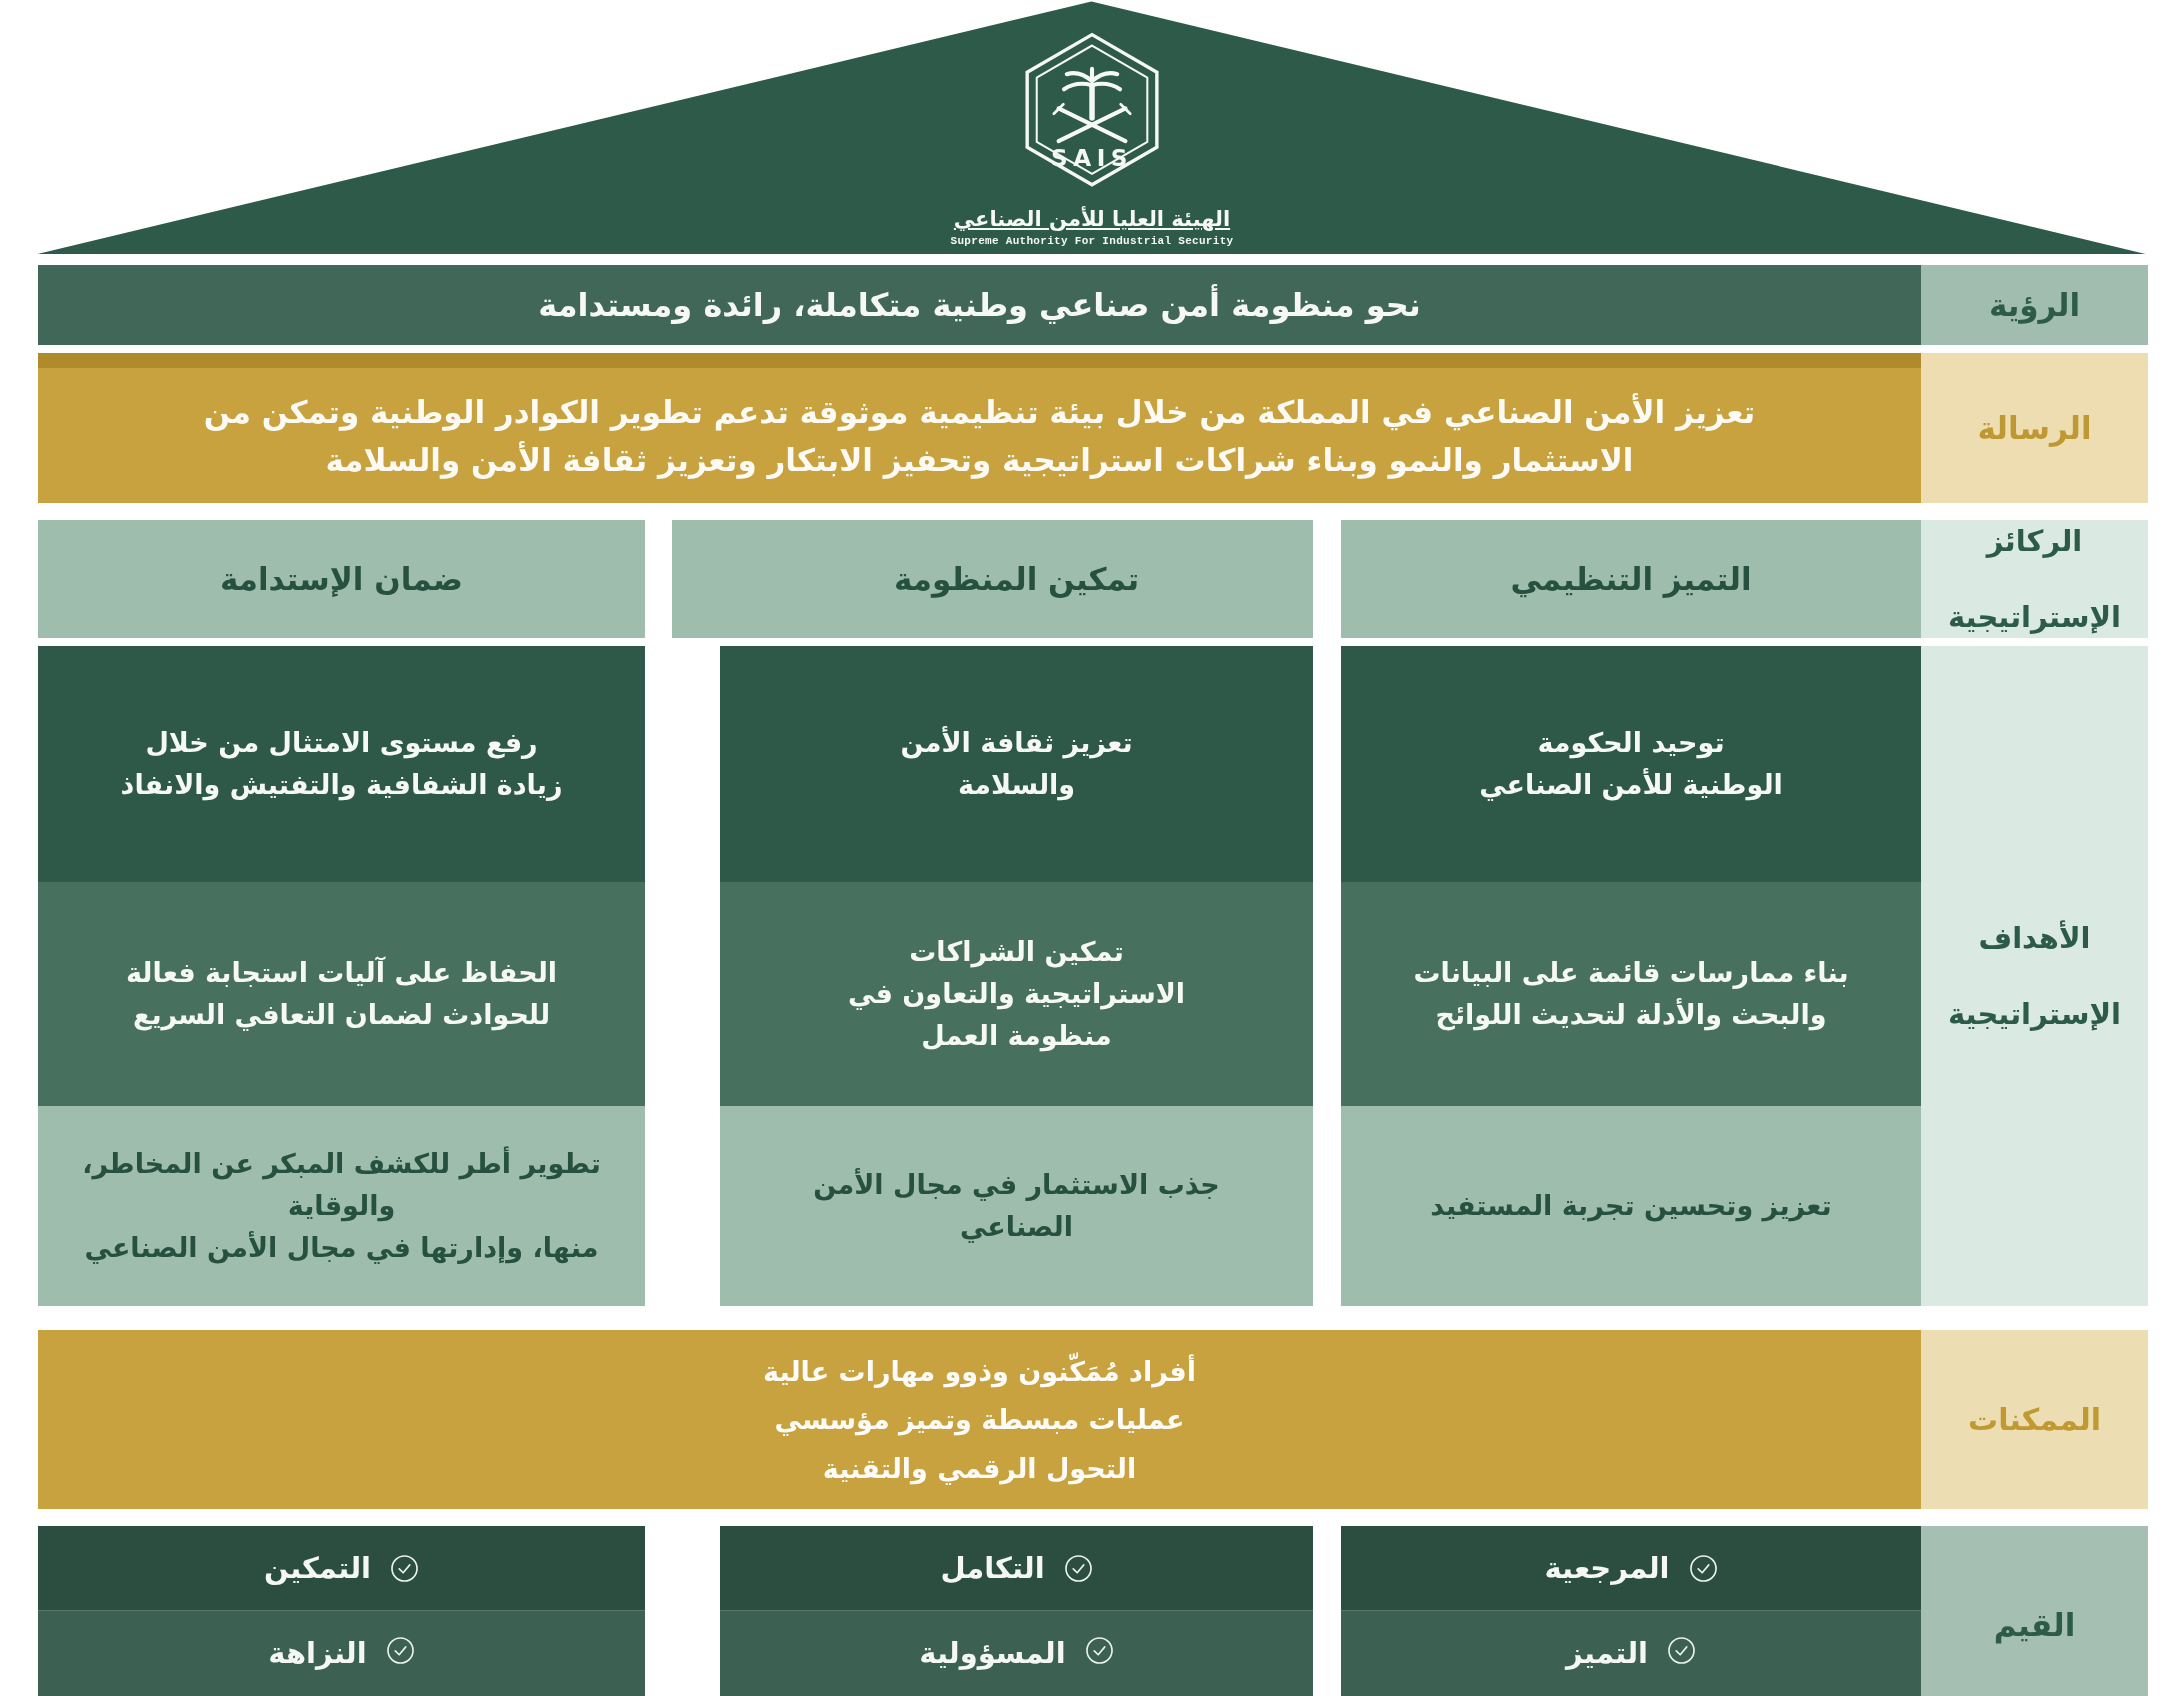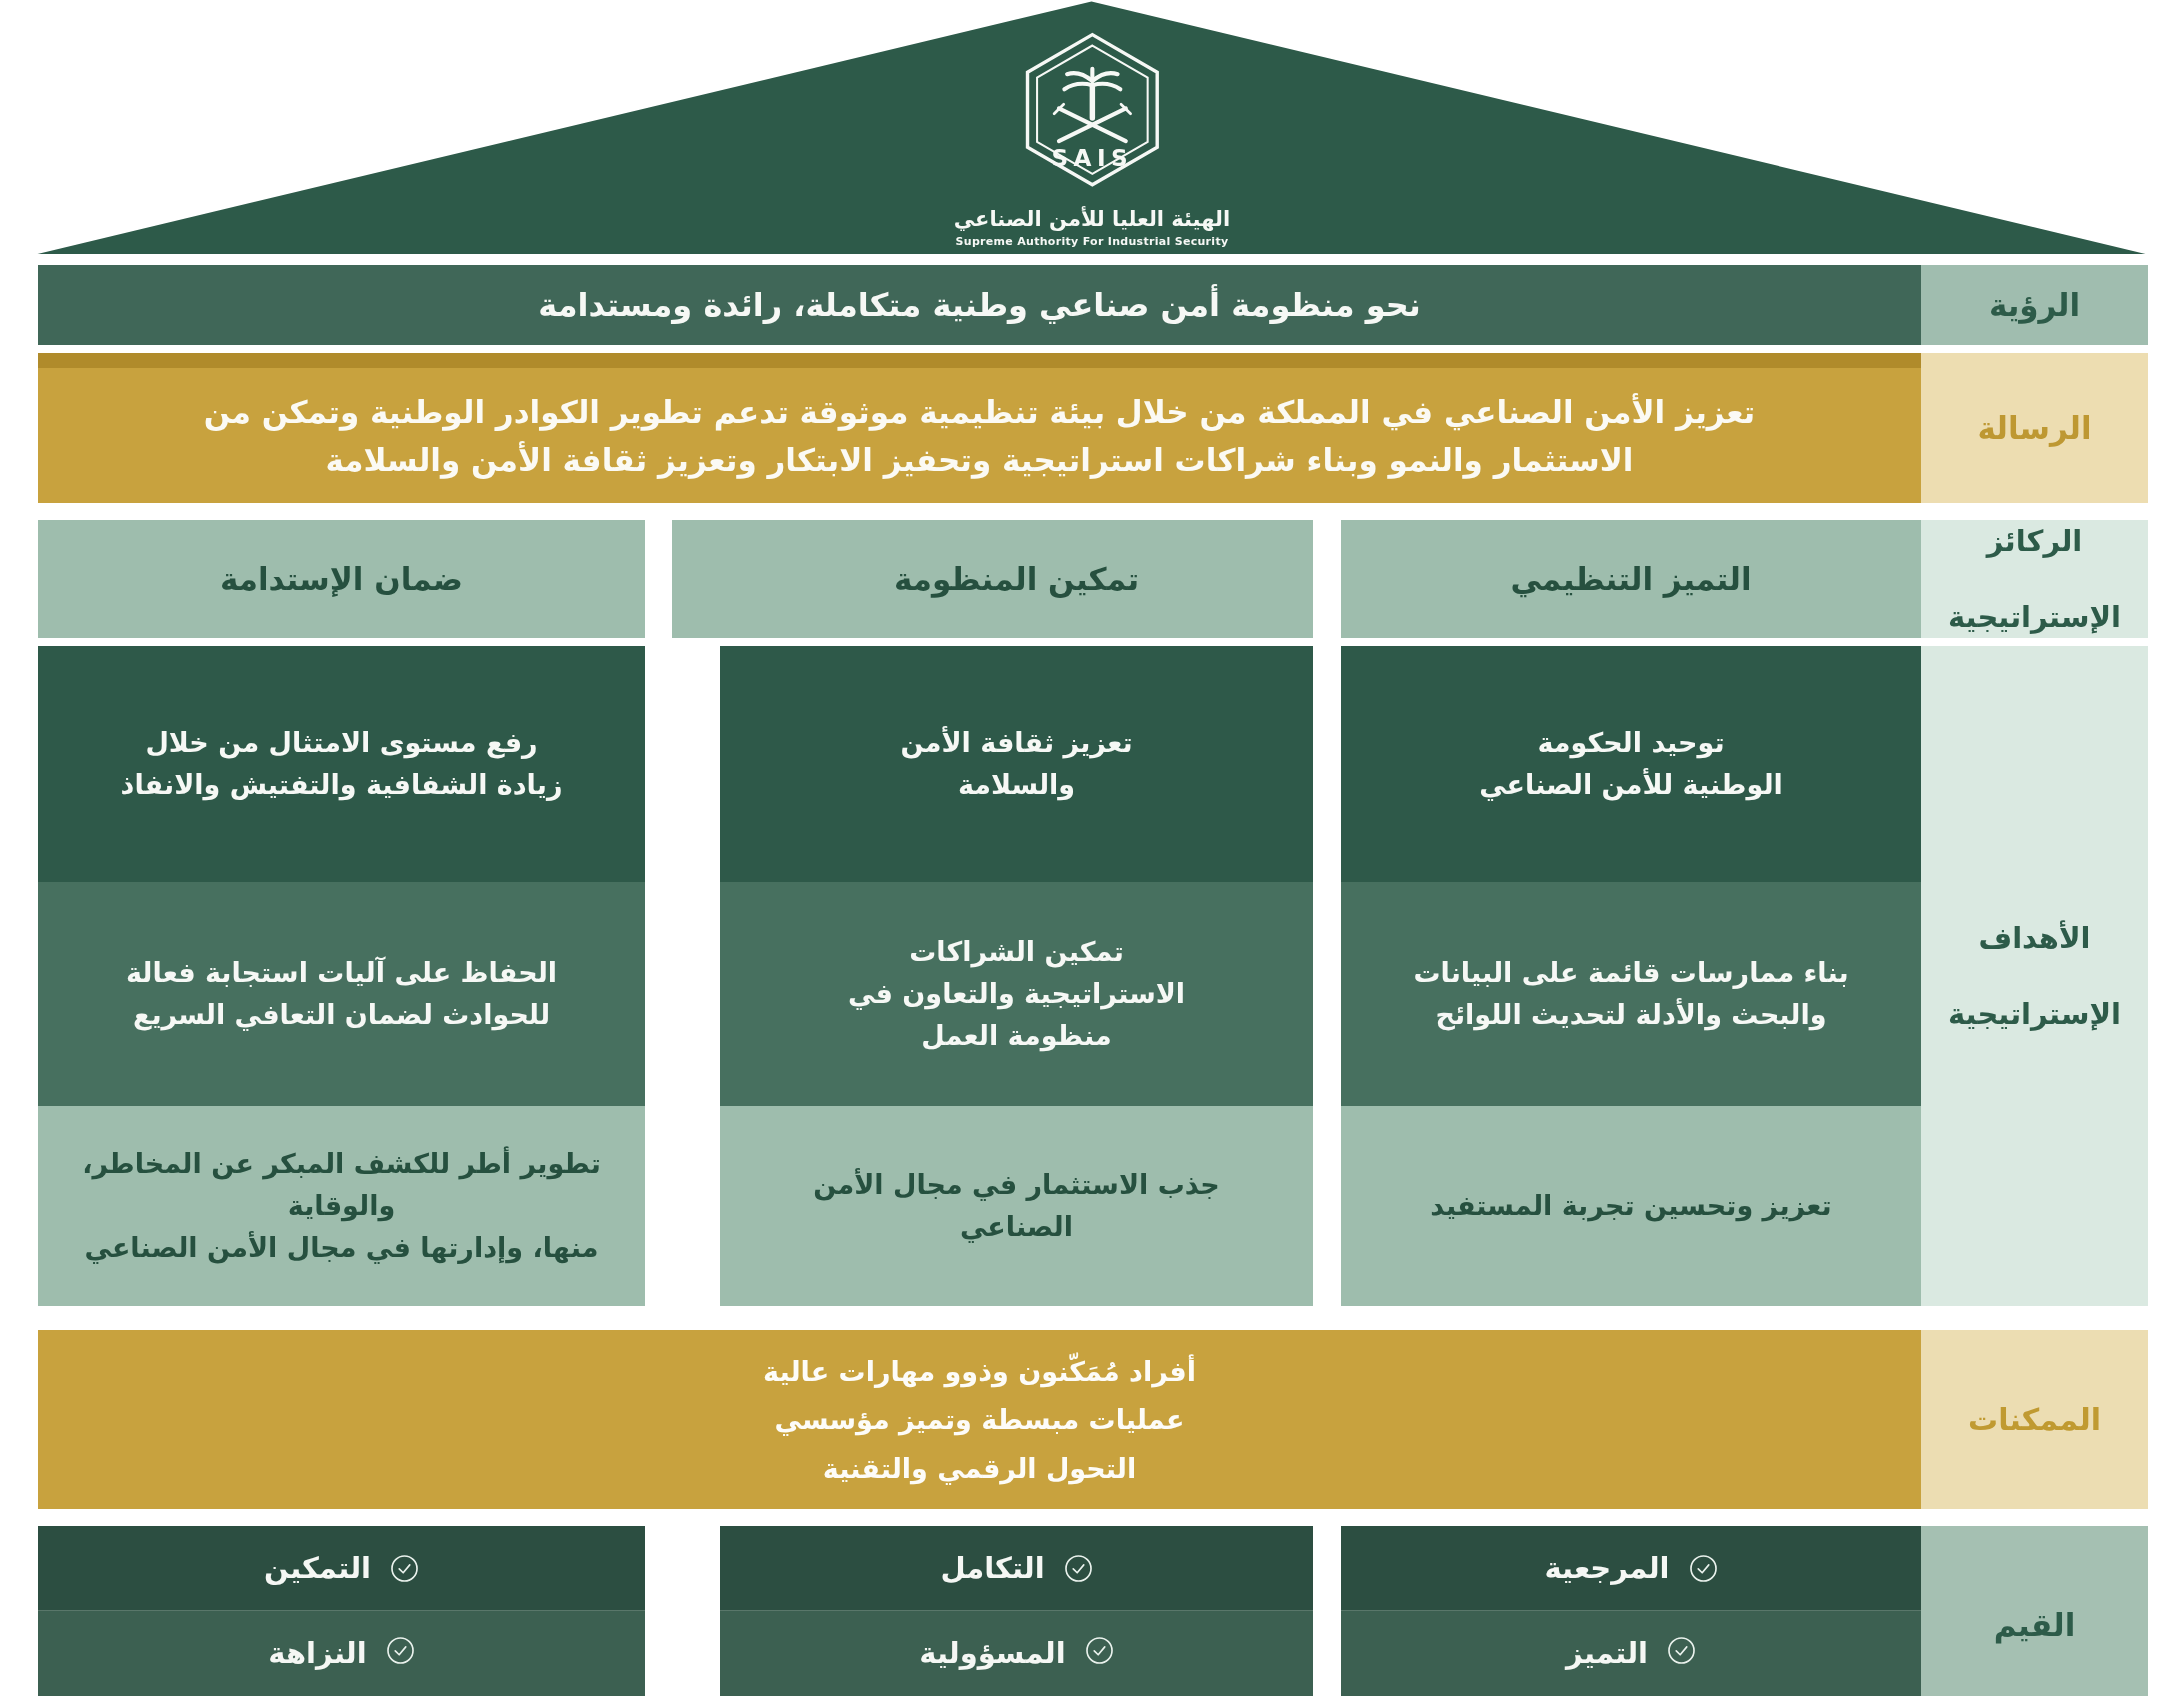--- a/index.html
+++ b/index.html
@@ -8,22 +8,22 @@
     overflow:hidden;font-family:"DejaVu Sans",sans-serif;font-weight:bold;
   }
   .abs{position:absolute;box-sizing:border-box;}
   .center{display:flex;align-items:center;justify-content:center;text-align:center;}
   .col{display:flex;flex-direction:column;align-items:center;justify-content:center;text-align:center;gap:36px;}
 
   
   .roof-svg{position:absolute;left:0;top:0;}
   .logo{position:absolute;left:1092px;top:29px;transform:translateX(-50%);
         display:flex;flex-direction:column;align-items:center;color:#F6F8F5;}
-  .logo .name-ar{font-size:21px;margin-top:6.8px;letter-spacing:0;}
-  .logo .name-en{font-size:11px;margin-top:4.1px;letter-spacing:0.3px;}
+  .logo .name-ar{font-size:21px;margin-top:6.8px;letter-spacing:0;text-decoration:underline;}
+  .logo .name-en{font-size:11px;margin-top:4.1px;letter-spacing:0.3px;font-family:Liberation Mono, monospace;}
 
   
   .lbl{color:#2D5B49;}
   .vision-label{left:1921px;top:265px;width:227px;height:80px;background:#A0BDAF;font-size:31px;}
   .vision-bar{left:38px;top:265px;width:1883px;height:80px;background:#406758;color:#F6F8F5;font-size:32px;}
 
   .mission-bar{left:38px;top:353px;width:1883px;height:150px;background:#C8A23E;}
   .mission-strip{position:absolute;left:0;top:0;width:100%;height:15px;background:#B08B2B;}
   .mission-text{position:absolute;left:0;top:15px;width:100%;height:135px;
     display:flex;flex-direction:column;align-items:center;justify-content:center;

